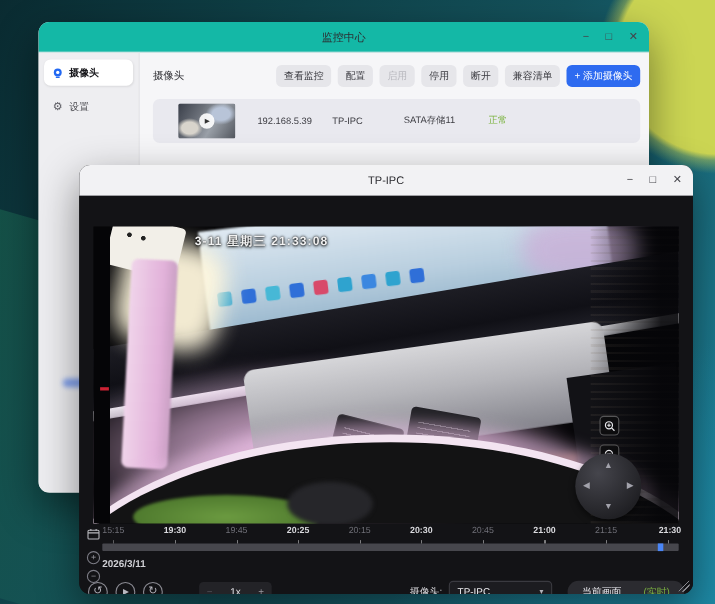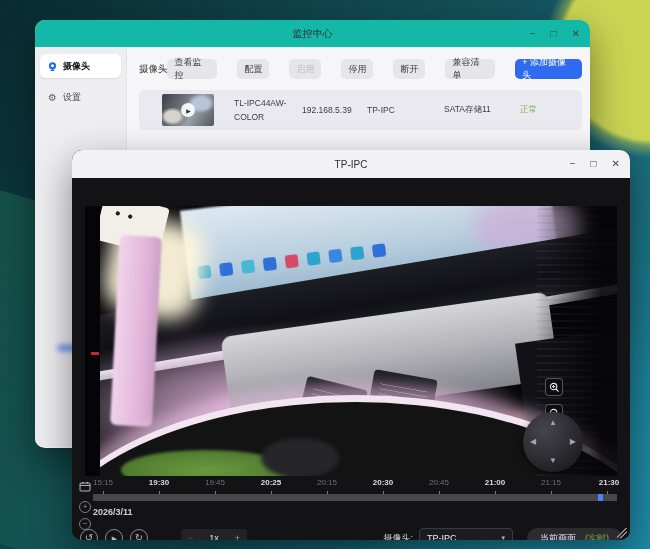--- a/index.html
+++ b/index.html
@@ -32,21 +32,21 @@
   .side-item { display:flex; align-items:center; gap:5px; height:24px; padding:0 7px; margin-bottom:7px;
     border-radius:6px; font-size:9px; color:#4a4a50; }
   .side-item.active { background:#ffffff; box-shadow:0 1px 2px rgba(0,0,0,.08); color:#17171b; font-weight:bold; }
   .side-icon { width:11px; height:11px; display:flex; align-items:center; justify-content:center; flex:0 0 11px; }
   .sidebar-smudge { position:absolute; left:22px; top:296px; width:34px; height:8px;
     background:#4d7df0; border-radius:4px; filter:blur(2.5px); opacity:.65; }
 
   .main { flex:1; padding:8px 8px 0 12px; }
   .toolbar-row { display:flex; align-items:center; height:26px; }
   .section-label { font-size:9.5px; color:#333338; }
-  .tb-buttons { margin-left:auto; display:flex; align-items:center; gap:20px; }
+  .tb-buttons { margin-left:auto; display:flex; align-items:center; gap:6px; }
   .tb-btn { height:20px; padding:0 7px; display:flex; align-items:center; border-radius:5px;
     background:#e6e6ea; font-size:9px; color:#3a3a40; cursor:pointer; }
   .tb-btn.disabled { color:#b9b9bf; cursor:default; }
   .tb-btn.primary { background:#2e6bf0; color:#ffffff; }
 
   .tbl { margin-top:8px; }
   .tbl-head,.tbl-row { display:grid; grid-template-columns:85px 68px 65px 77px 76px 1fr; align-items:center; }
   .tbl-head { height:20px; font-size:8.5px; color:#55555c; padding-left:10px; }
   .tbl-row { height:40px; background:#e9e9ef; border-radius:6px; margin-top:3px; padding-left:10px;
     font-size:8.5px; color:#3c3c42; }
@@ -138,21 +138,21 @@
     display:flex; align-items:center; justify-content:center; margin-right:7px; font-size:10px; line-height:1; }
   .cir-btn.play { font-size:7px; padding-left:1px; }
   .speed { margin-left:26px; width:66px; height:18px; background:#232327; border-radius:4px;
     display:flex; align-items:center; justify-content:space-between; padding:0 7px; font-size:9px; }
   .speed .minus { color:#55555c; } .speed .val { color:#e4e4e8; } .speed .plus { color:#9a9aa2; }
   .cam-label { margin-left:auto; font-size:9px; color:#d6d6da; }
   .dropdown { margin-left:6px; width:94px; height:20px; background:#1c1c20; border:1px solid #3a3a40;
     border-radius:4px; display:flex; align-items:center; padding:0 7px; font-size:9px; color:#ececf0; }
   .dropdown .caret { margin-left:auto; font-size:7px; color:#b5b5bc; }
   .live-pill { margin-left:14px; height:20px; padding:0 13px; background:#2b2b30; border-radius:10px;
-    display:flex; align-items:center; gap:9px; font-size:9px; color:#ececf0; }
+    display:flex; align-items:center; gap:20px; font-size:9px; color:#ececf0; }
   .resize-corner { position:absolute; right:3px; bottom:2px; width:10px; height:10px;
     background:linear-gradient(135deg, transparent 44%, #8a8a90 44% 52%, transparent 52%, transparent 64%, #8a8a90 64% 72%, transparent 72%); }
 </style>
 </head>
 <body>
 
 <div class="stage">
   <div class="wallpaper"></div>
   <div class="wp-wedge"></div>
 
@@ -195,24 +195,20 @@
             <div class="tb-btn">断开</div>
             <div class="tb-btn">兼容清单</div>
             <div class="tb-btn primary">+ 添加摄像头</div>
           </div>
         </div>
 
         <div class="tbl">
           <div class="tbl-row">
             <div class="thumb">
               <div class="thumb-play">▶</div>
-            </div>
-            <div class="model-cell">
-              <div>TL-IPC44AW-</div>
-              <div>COLOR</div>
             </div>
             <span>192.168.5.39</span>
             <span>TP-IPC</span>
             <span>SATA存储11</span>
             <span class="status-ok">正常</span>
           </div>
         </div>
       </div>
     </div>
   </div>
@@ -257,20 +253,21 @@
           </div>
         <div class="v v-adp2">
             <div class="v-adp-label"></div>
           </div>
         <div class="v v-swoosh"></div>
         <div class="v v-green"></div>
         <div class="v v-blob"></div>
         <div class="v v-leftstrip"></div>
         <div class="v v-reddash"></div>
         <div class="v v-blinds"></div>
+        <div class="v v-stamp">3-11 星期三 21:33:08</div>
 
         <div class="ptz-zoom ptz-zin">
           <svg width="11" height="11" viewBox="0 0 11 11">
               <circle cx="4.6" cy="4.6" r="3.2" fill="none" stroke="#e8e8ec" stroke-width="1.1"></circle>
               <line x1="7" y1="7" x2="9.6" y2="9.6" stroke="#e8e8ec" stroke-width="1.1"></line>
               <line x1="3" y1="4.6" x2="6.2" y2="4.6" stroke="#e8e8ec" stroke-width="1"></line>
               <line x1="4.6" y1="3" x2="4.6" y2="6.2" stroke="#e8e8ec" stroke-width="1"></line>
             </svg>
         </div>
         <div class="ptz-zoom ptz-zout">

